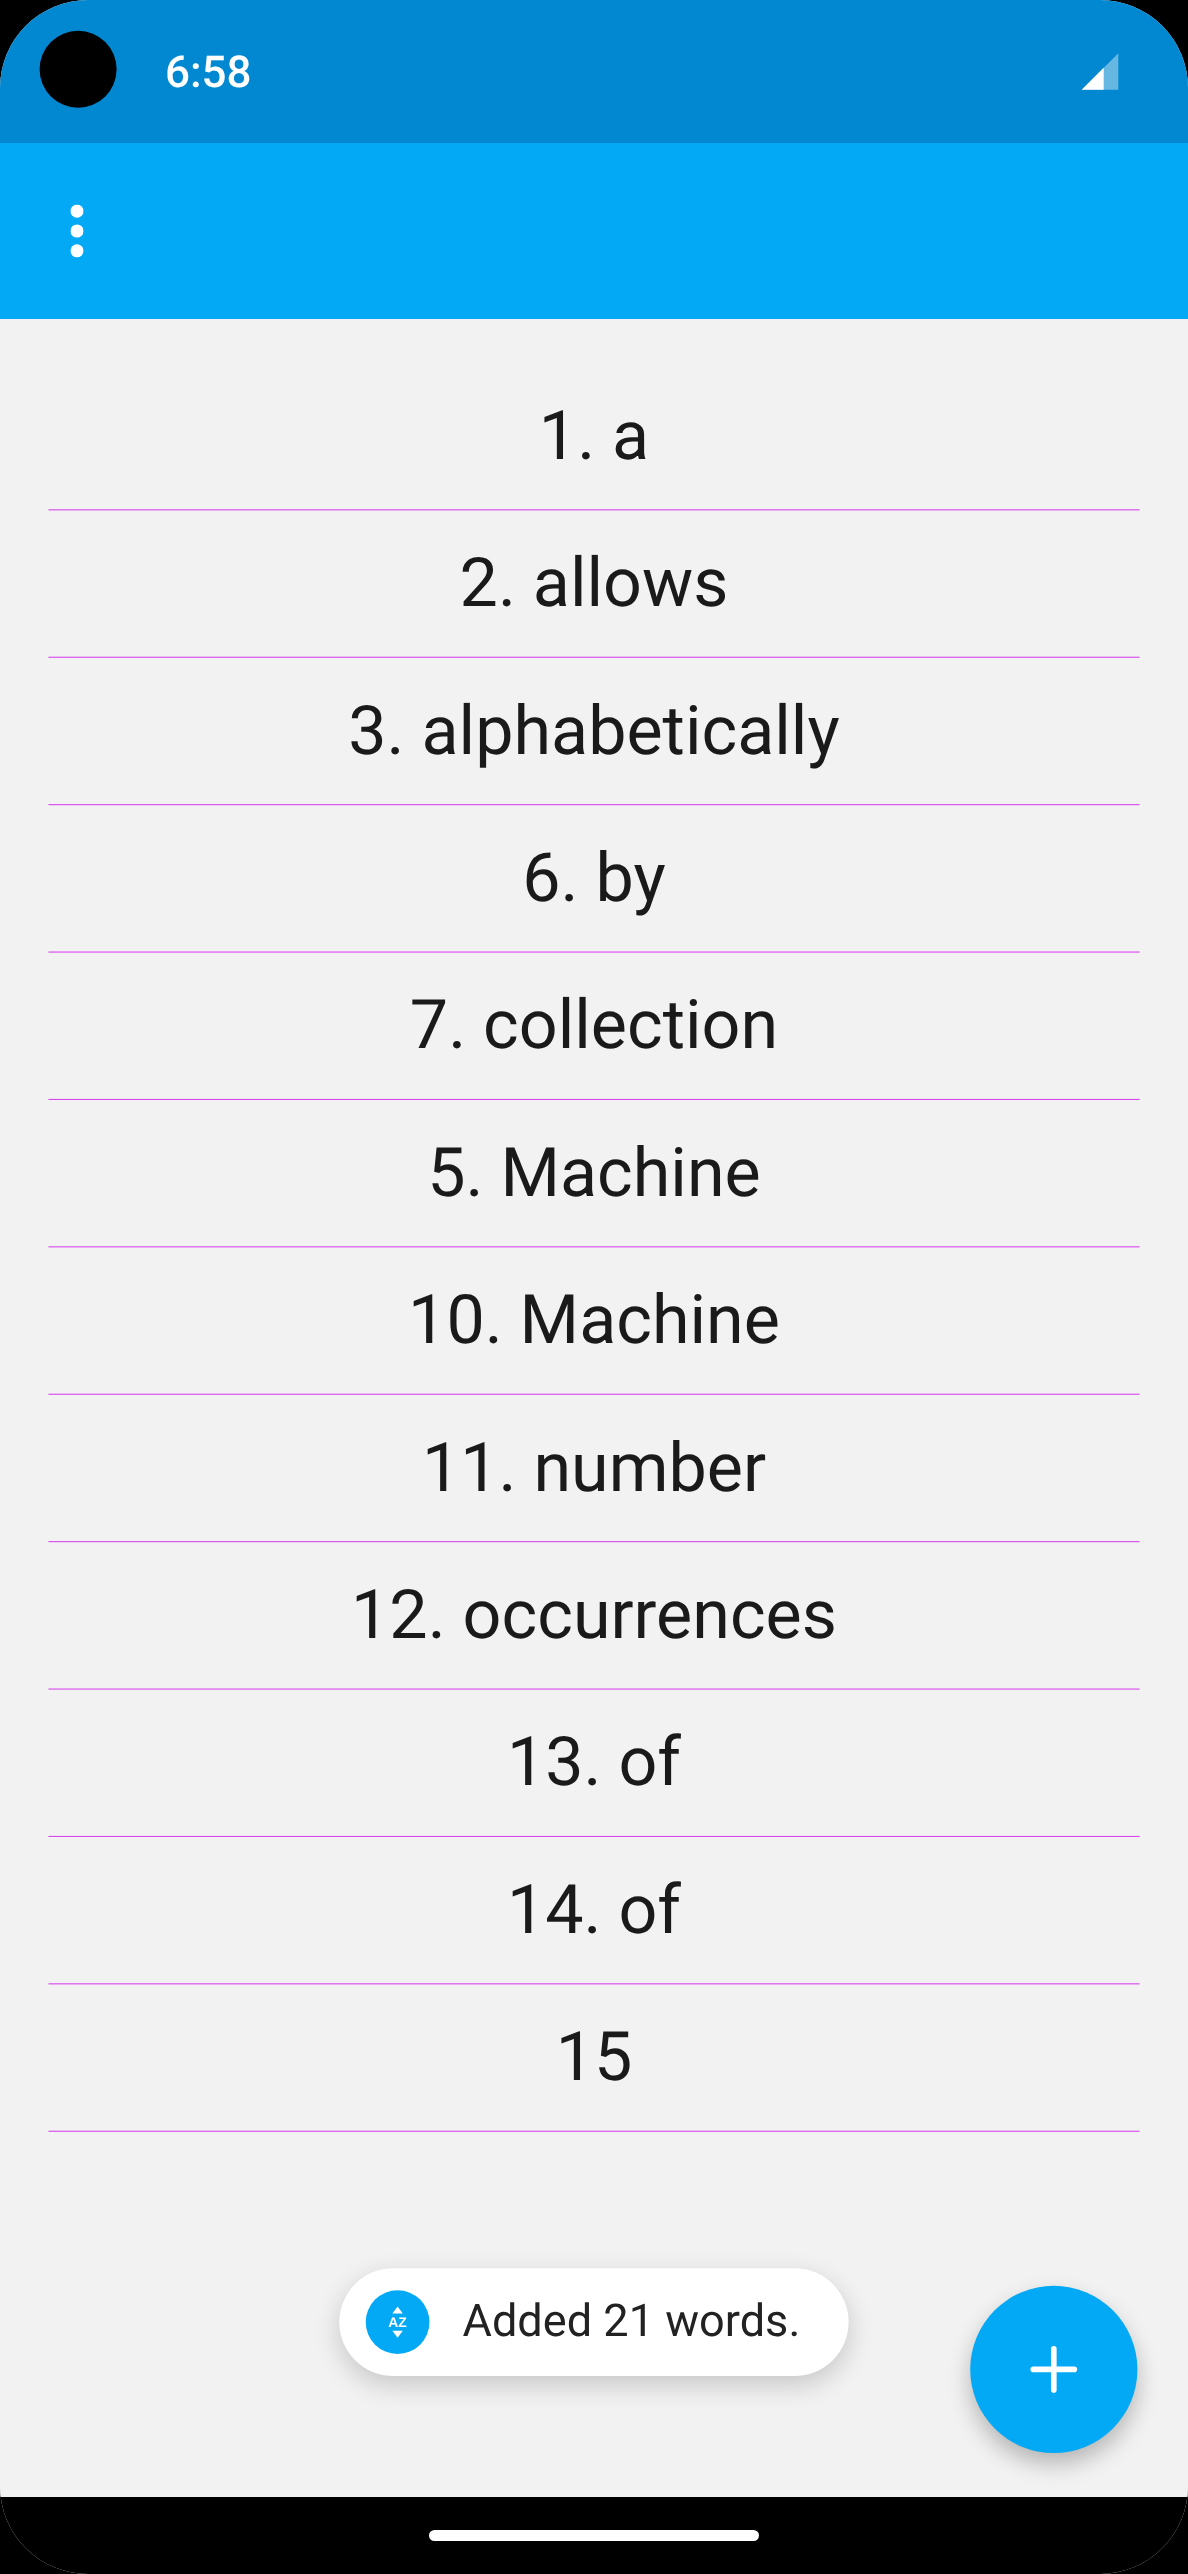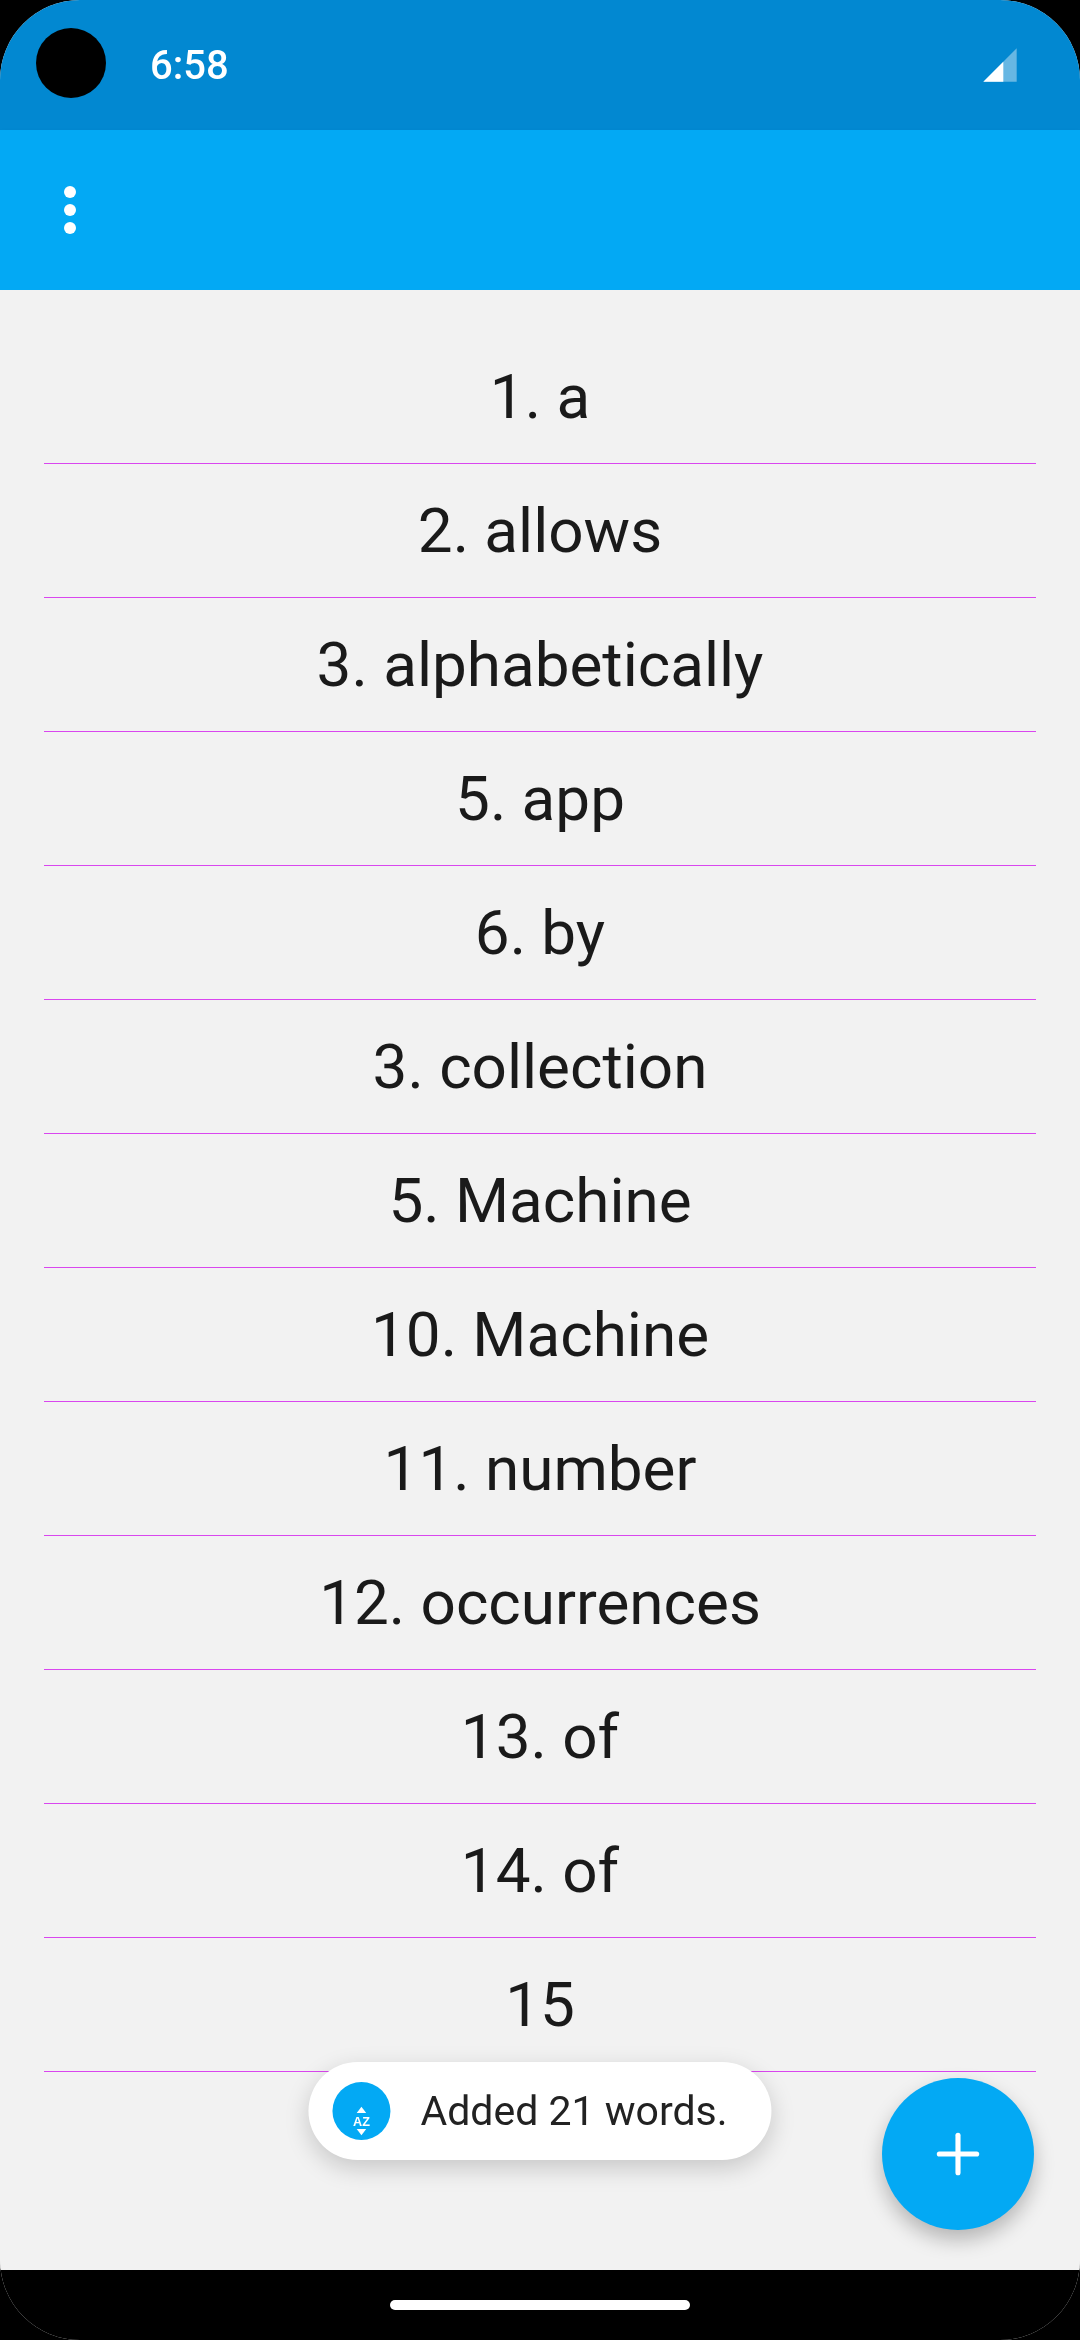--- a/index.html
+++ b/index.html
@@ -71,21 +71,21 @@
     background: #fff;
     border-radius: 60px;
     box-shadow: 0 8px 24px rgba(0,0,0,0.18);
     display: flex; align-items: center;
     padding: 20px 44px 20px 24px;
     gap: 30px;
   }
   .snackbar-icon {
     width: 58px; height: 58px; border-radius: 50%;
     background: #03a9f4;
-    display: flex; align-items: center; justify-content: flex-end;
+    display: flex; align-items: center; justify-content: center;
     color: #fff;
     font-size: 22px;
     font-weight: 700;
     flex-direction: column;
   }
   .snackbar-text {
     font-size: 41px;
     color: #222;
   }
   
@@ -135,23 +135,22 @@
         </svg>
       </span>
     </div>
   </div>
 
   <div class="content">
     <div class="list">
       <div class="list-item">1. a</div>
       <div class="list-item">2. allows</div>
       <div class="list-item">3. alphabetically</div>
-      <div class="list-item">5. app</div>
       <div class="list-item">6. by</div>
-      <div class="list-item">3. collection</div>
+      <div class="list-item">7. collection</div>
       <div class="list-item">5. Machine</div>
       <div class="list-item">10. Machine</div>
       <div class="list-item">11. number</div>
       <div class="list-item">12. occurrences</div>
       <div class="list-item">13. of</div>
       <div class="list-item">14. of</div>
       <div class="list-item">15</div>
     </div>
   </div>
 

